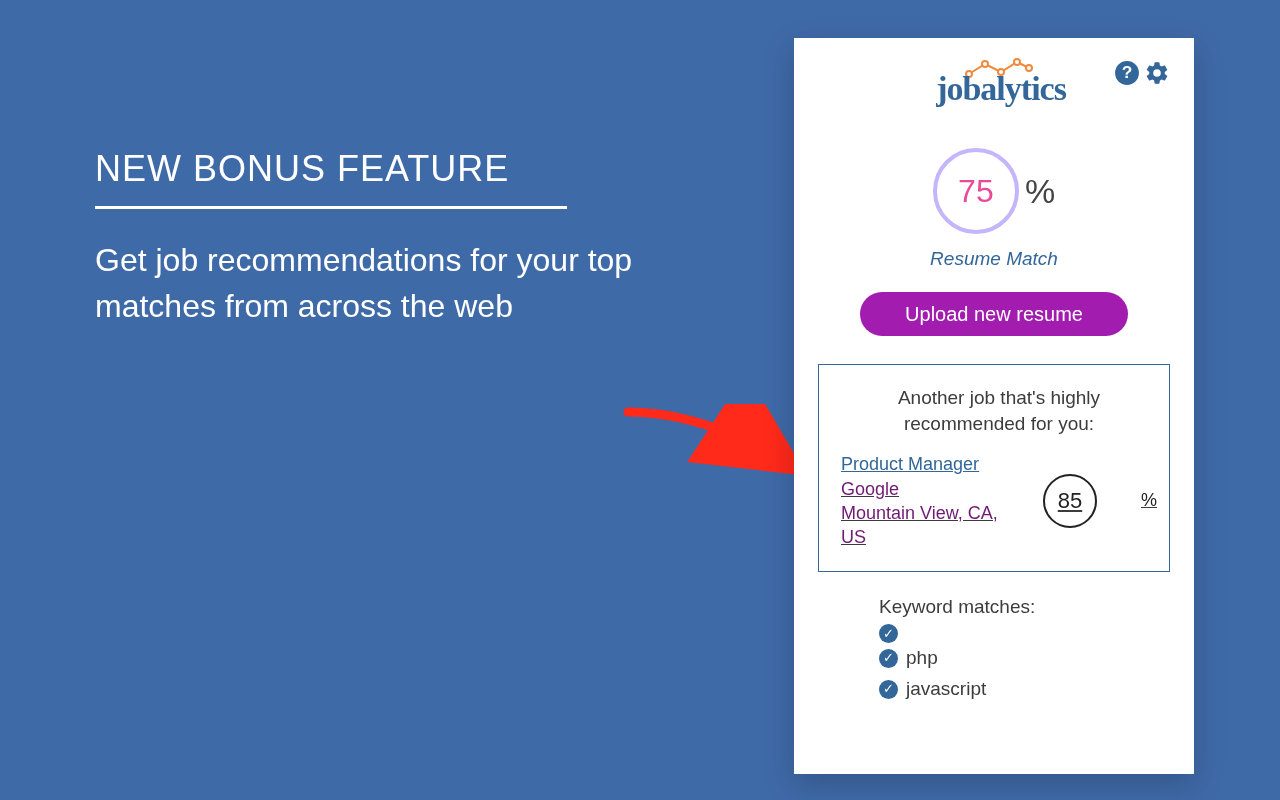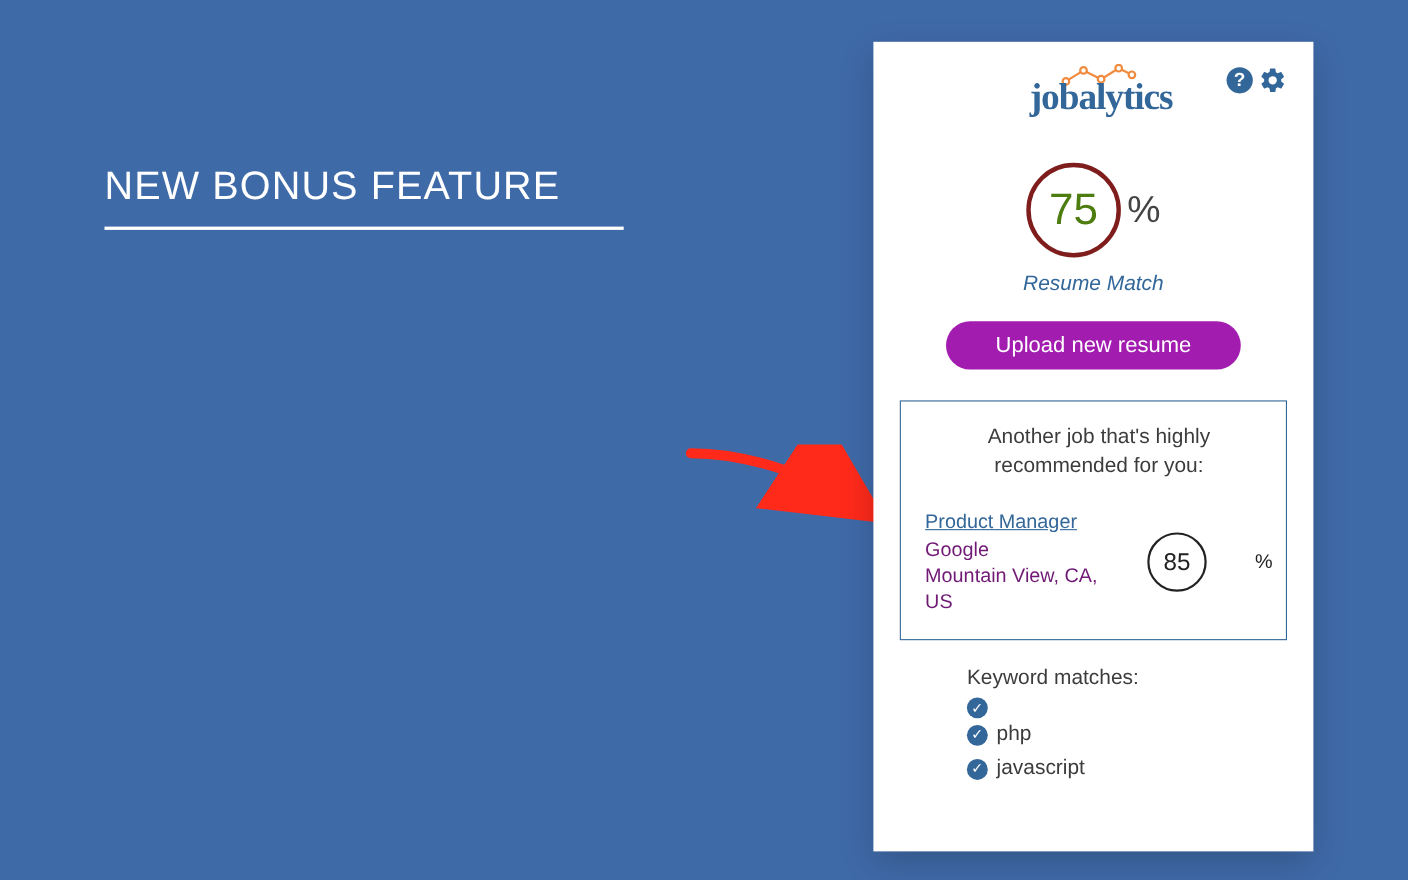--- a/index.html
+++ b/index.html
@@ -95,26 +95,26 @@
   }
   .score-wrap {
     display: inline-flex;
     align-items: center;
     justify-content: center;
   }
   .score-circle {
     width: 86px;
     height: 86px;
     border-radius: 50%;
-    border: 4px solid #7f1d1d;
-    color: #4d7c0f;
+    border: 4px solid #c4b5fd;
+    color: #ec4899;
     display: flex;
     align-items: center;
     justify-content: center;
-    font-size: 40px;
+    font-size: 32px;
     font-weight: 300;
   }
   .score-pct {
     font-size: 34px;
     color: #444;
     margin-left: 6px;
     font-weight: 300;
   }
   .match-label {
     margin-top: 14px;
@@ -142,25 +142,26 @@
     border: 1px solid #336699;
     padding: 20px 12px 22px 22px;
   }
   .rec-head {
     text-align: center;
     font-size: 19px;
     color: #3c3c3c;
     line-height: 1.35;
   }
   .rec-body {
-    margin-top: 26px;
+    margin-top: 16px;
     display: flex;
     align-items: center;
     justify-content: space-between;
     gap: 18px;
+    text-decoration: underline;
   }
   .rec-left { font-size: 18px; line-height: 1.35; }
   .rec-title {
     color: #336699;
     text-decoration: underline;
   }
   .rec-company, .rec-loc { color: #701a75; }
 
   .rec-score { display: flex; align-items: center; gap: 40px; }
   .rec-circle {
@@ -200,20 +201,21 @@
     flex: 0 0 19px;
     font-size: 13px;
   }
 </style>
 </head>
 <body>
 
 <div class="promo">
   <div class="promo-heading">NEW BONUS FEATURE</div>
   <hr class="promo-rule">
+  <div class="promo-sub">Get job recommendations for your top matches from across the web</div>
 </div>
 
 <svg class="arrow" width="190" height="130">
   <defs>
     <marker id="ah" markerWidth="14" markerHeight="14" refX="10" refY="6" orient="auto">
       <path d="M0,0 L12,6 L0,12 Z" fill="#ff2a1a"></path>
     </marker>
   </defs>
   <path d="M8,8 C60,8 120,28 172,62" stroke="#ff2a1a" stroke-width="9" fill="none" marker-end="url(#ah)" stroke-linecap="round"></path>
 </svg>

